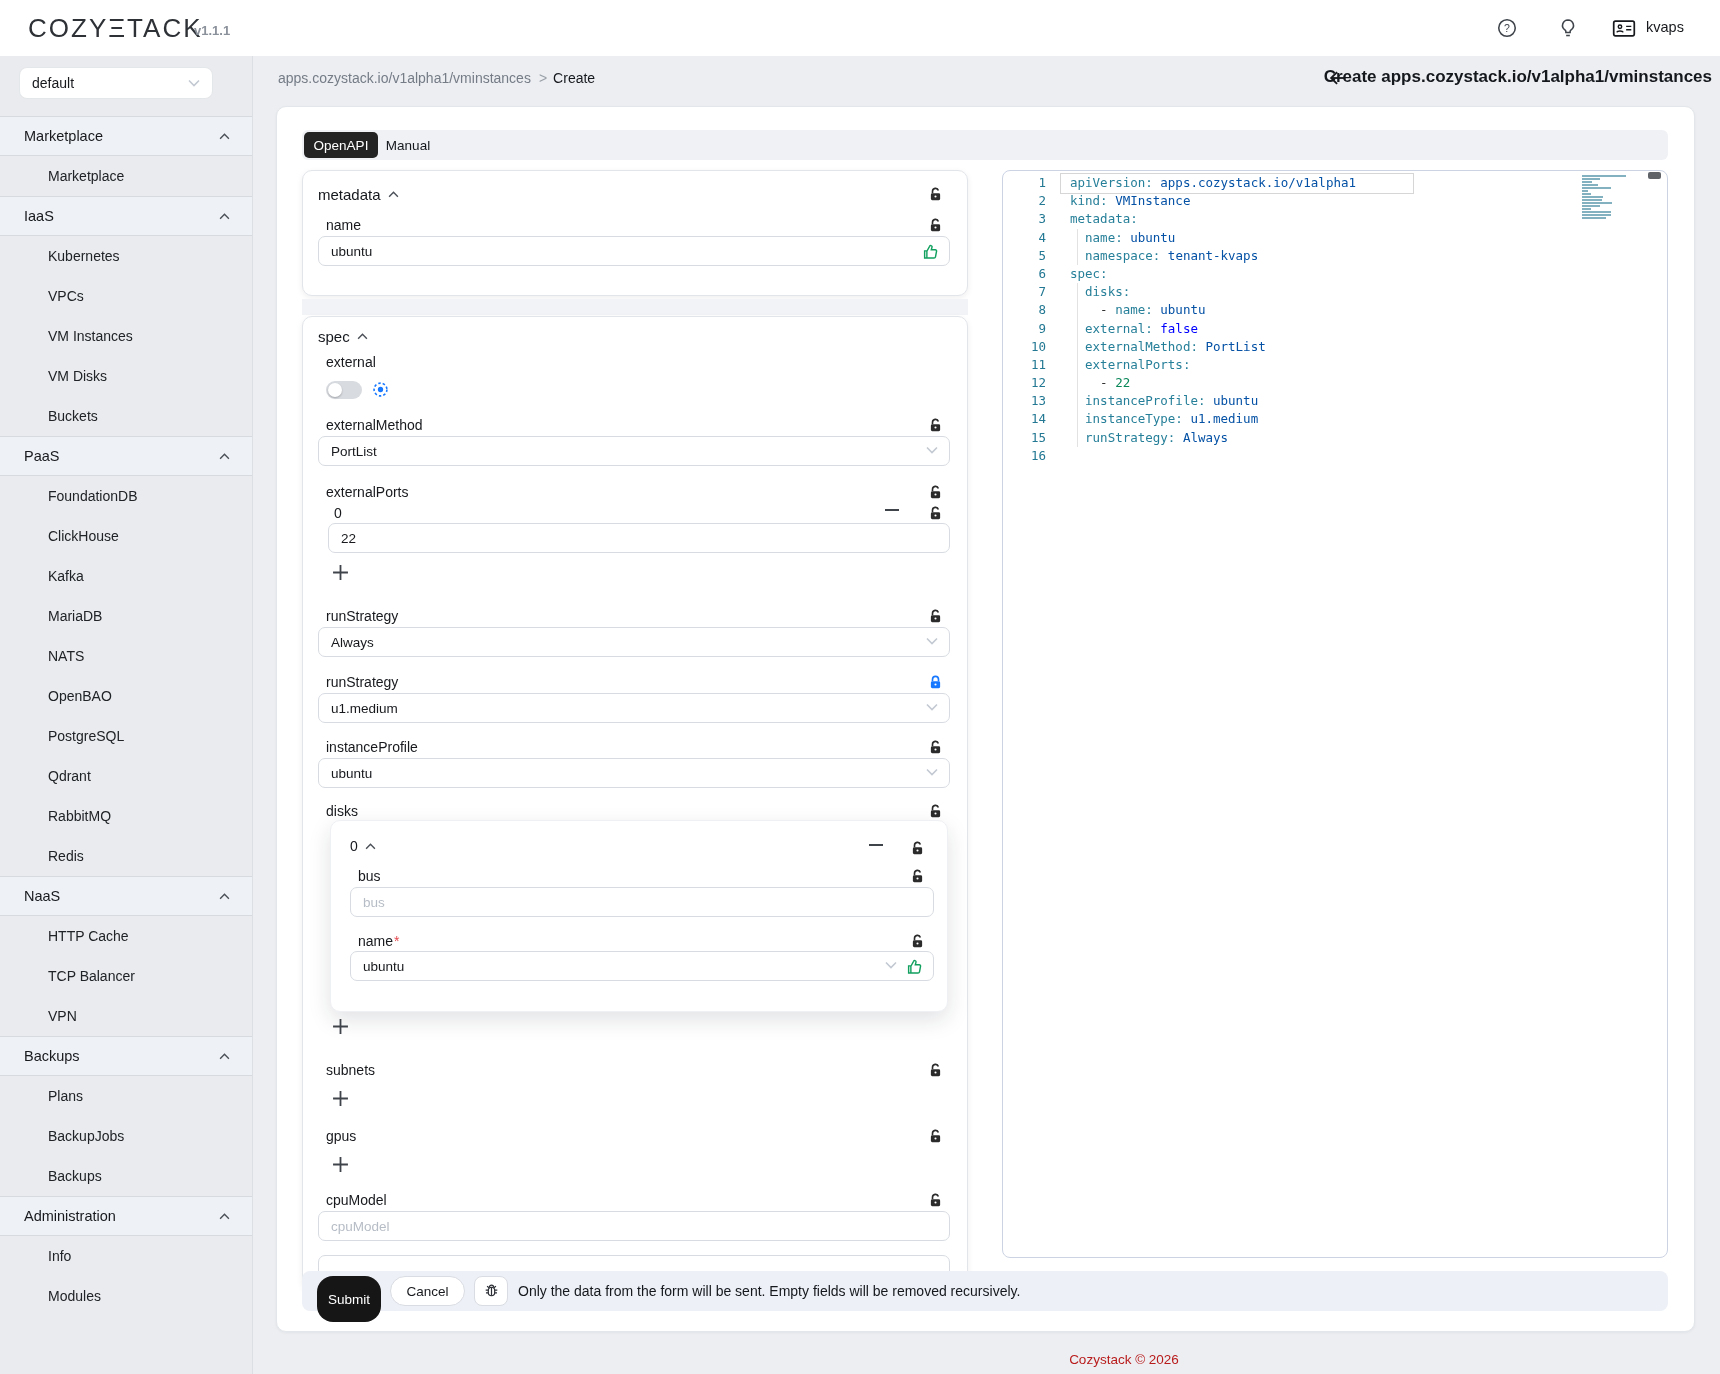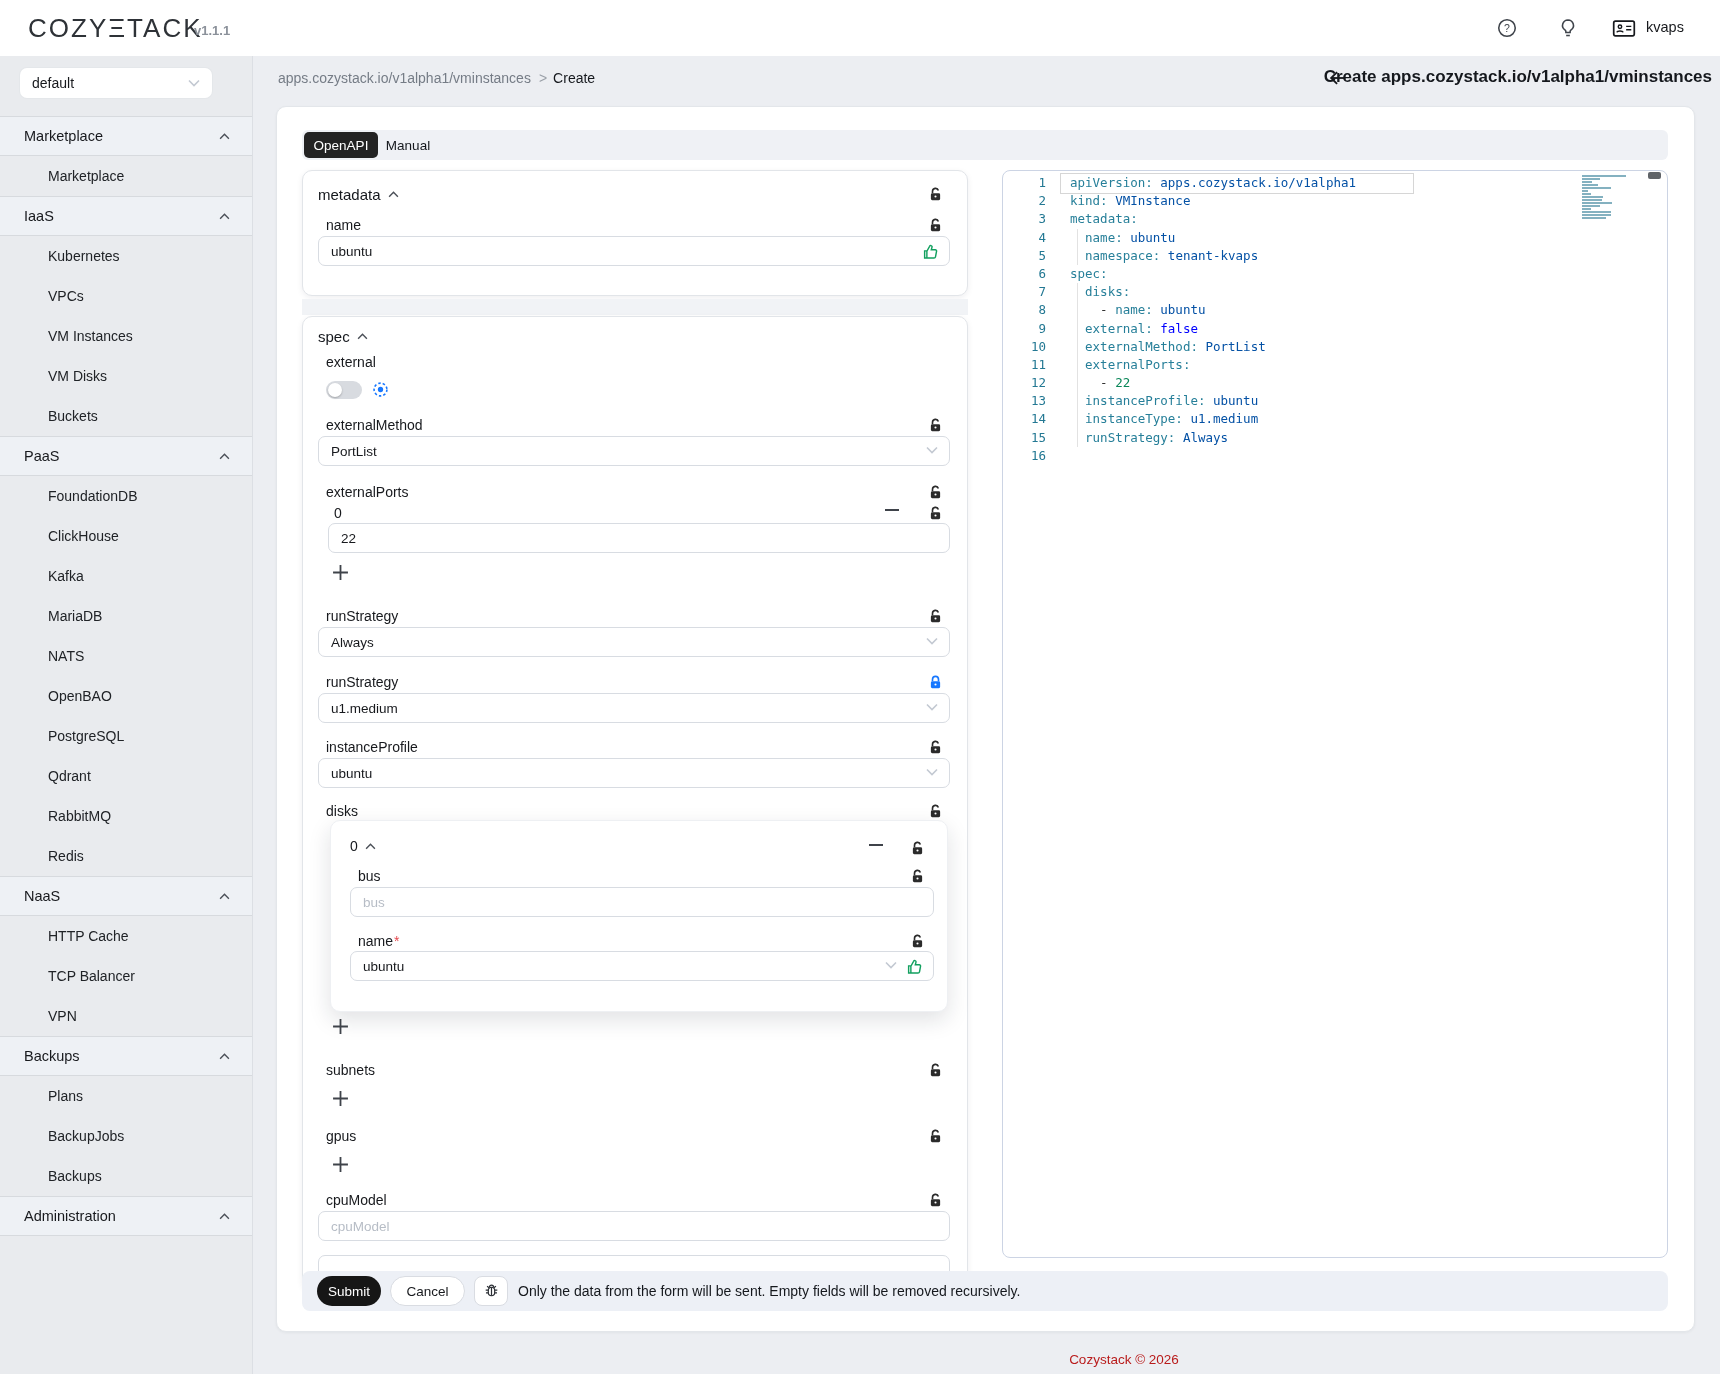--- a/index.html
+++ b/index.html
@@ -52,21 +52,21 @@
   .input input::placeholder{color:#b7bdc6}
   .selbox{padding:0 12px;cursor:pointer}
   .selbox .chv{position:absolute;right:11px;top:9px;display:flex}
   .in-thumb{position:absolute;right:9px;top:6px;display:flex;cursor:pointer}
   
   #external-toggle{position:absolute;left:326px;top:381px;width:36px;height:18px;background:#d8dbe0;border-radius:9px;cursor:pointer}
   #external-toggle .knob{position:absolute;left:2px;top:2px;width:14px;height:14px;background:#fff;border-radius:50%;
        box-shadow:0 1px 2px rgba(0,0,0,.25)}
   
   #action-bar{position:absolute;left:302px;top:1271px;width:1366px;height:40px;background:#edf0f6;border-radius:8px}
-  #submit-btn{position:absolute;left:317px;top:1276px;width:64px;height:30px;background:#161616;color:#fff;border-radius:16px;
+  #submit-btn{position:absolute;left:317px;top:1276px;width:64px;height:46px;background:#161616;color:#fff;border-radius:16px;
        display:flex;align-items:center;justify-content:center;font-size:13.5px;font-weight:500;cursor:pointer}
   #cancel-btn{position:absolute;left:390px;top:1276px;width:75px;height:30px;background:#fff;border:1px solid #d9dce2;border-radius:16px;
        display:flex;align-items:center;justify-content:center;font-size:13.5px;box-sizing:border-box;cursor:pointer}
   #debug-btn{position:absolute;left:474px;top:1276px;width:34px;height:30px;background:#fff;border:1px solid #d9dce2;border-radius:8px;
        display:flex;align-items:center;justify-content:center;box-sizing:border-box;cursor:pointer}
   #notice{position:absolute;left:518px;top:1283px;font-size:14px;color:#15181d}
   
   #yaml-panel{position:absolute;left:1002px;top:170px;width:666px;height:1088px;background:#fff;border:1px solid #ccd4e4;
        border-radius:8px;box-sizing:border-box;overflow:hidden}
   #editor-lines{position:absolute;left:1002px;top:174px;width:560px;font-family:"DejaVu Sans Mono",monospace;font-size:12.5px}
@@ -185,20 +185,22 @@
       <div class="sb-item">BackupJobs</div>
       <div class="sb-item">Backups</div>
       <div class="sb-head">
         <span>Administration</span>
         <span class="sb-chev">
           <svg width="11" height="7" viewBox="0 0 12 8" fill="none" stroke="#4a4f57" stroke-width="1.6">
             <path d="M1 6.5l5-5 5 5"></path>
           </svg>
         </span>
       </div>
+      <div class="sb-item">Info</div>
+      <div class="sb-item">Modules</div>
     </div>
 </div>
 
 <div id="breadcrumb">
   <span>apps.cozystack.io/v1alpha1/vminstances</span><span class="sep">&gt;</span><span class="cur">Create</span>
 </div>
 <div id="back-btn">
     <svg width="22" height="22" viewBox="0 0 24 24" fill="none" stroke="#17191d" stroke-width="2">
       <path d="M20 12H4.5"></path>
       <path d="M11 5.5 4.5 12l6.5 6.5"></path>

